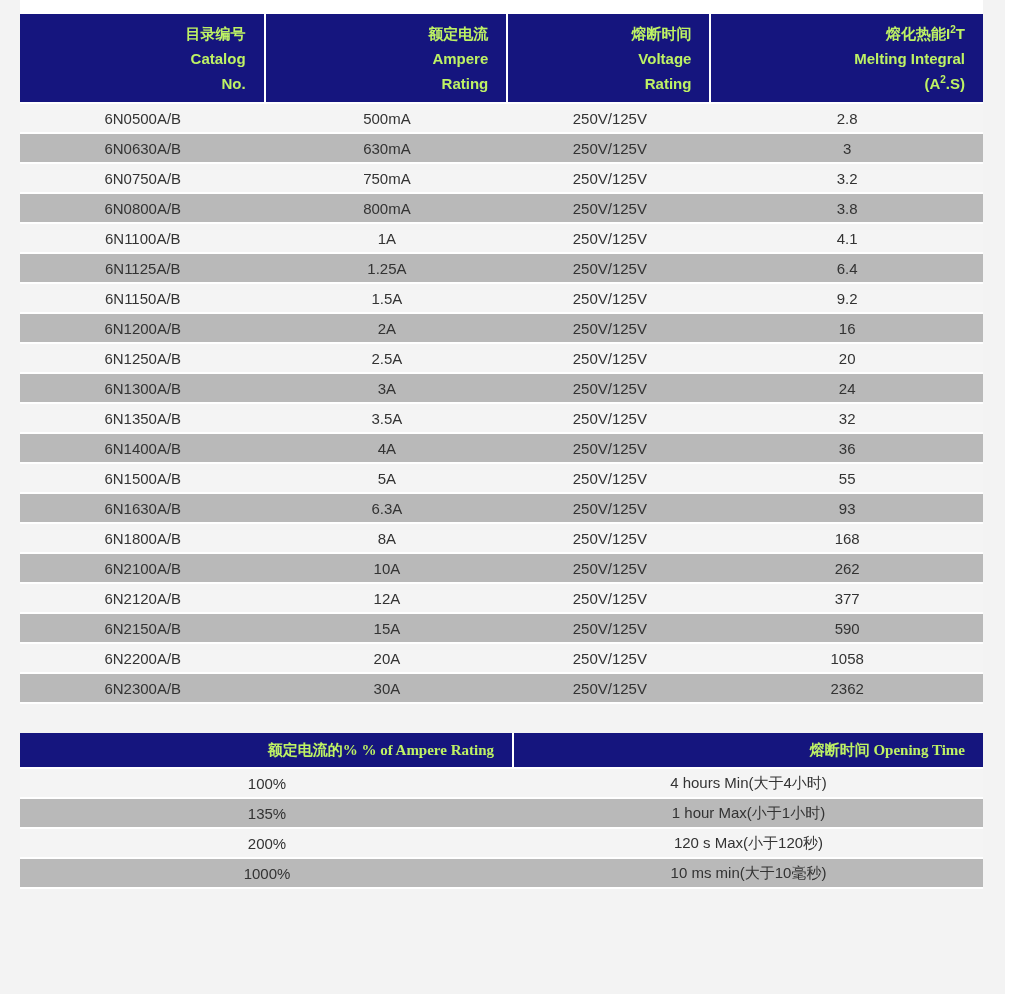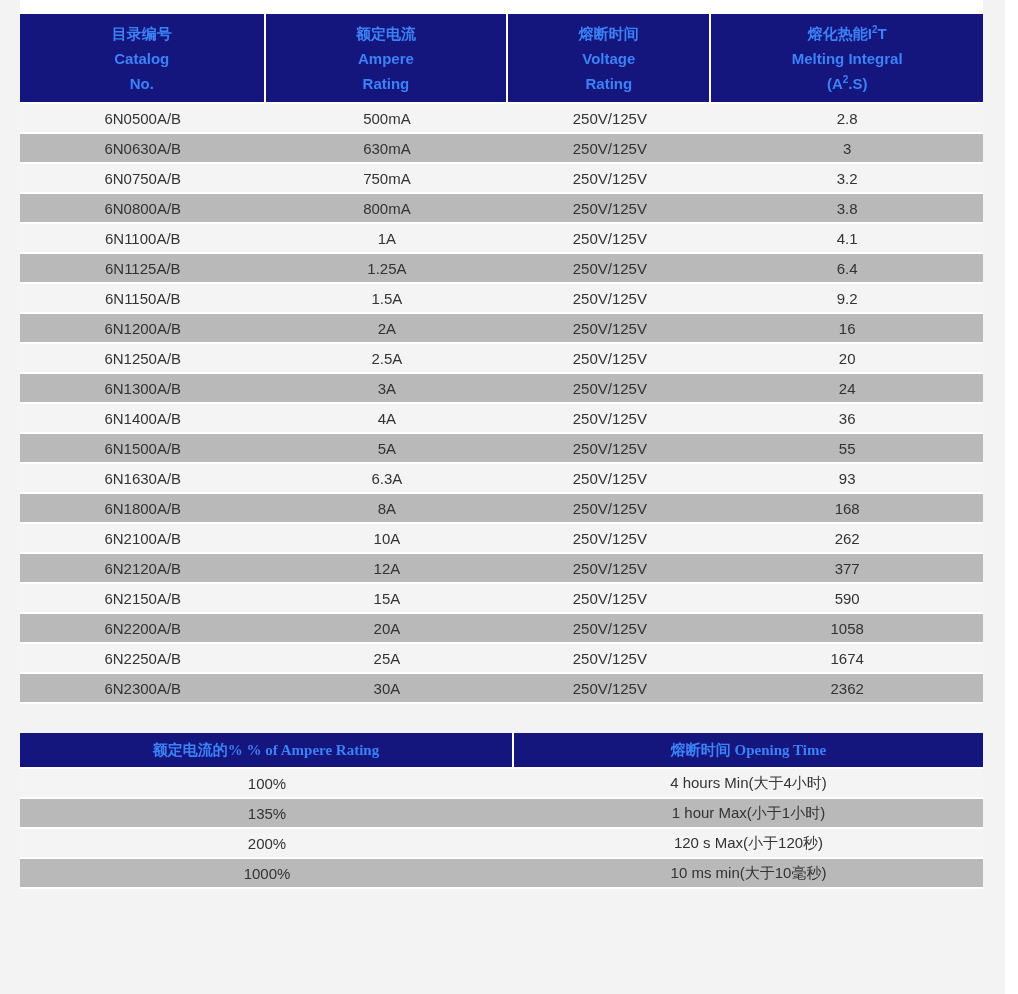--- a/index.html
+++ b/index.html
@@ -27,24 +27,24 @@
   }
   table {
     border-collapse: separate;
     border-spacing: 0;
     table-layout: fixed;
     margin-left: 20px;
     width: 963px;
   }
   th {
     background: #15157e;
-    color: #3b82f6;
+    color: #bef264;
     font-weight: bold;
     font-size: 15px;
-    text-align: center;
+    text-align: right;
     vertical-align: middle;
     padding: 4px 18px;
   }
   th:not(:last-child) {
     border-right: 2px solid #ffffff;
   }
   thead th {
     border-bottom: 2px solid #ffffff;
   }
   .main th div {
@@ -173,20 +173,26 @@
         <td>250V/125V</td>
         <td>20</td>
       </tr>
       <tr>
         <td>6N1300A/B</td>
         <td>3A</td>
         <td>250V/125V</td>
         <td>24</td>
       </tr>
       <tr>
+        <td>6N1350A/B</td>
+        <td>3.5A</td>
+        <td>250V/125V</td>
+        <td>32</td>
+      </tr>
+      <tr>
         <td>6N1400A/B</td>
         <td>4A</td>
         <td>250V/125V</td>
         <td>36</td>
       </tr>
       <tr>
         <td>6N1500A/B</td>
         <td>5A</td>
         <td>250V/125V</td>
         <td>55</td>
@@ -219,26 +225,20 @@
         <td>6N2150A/B</td>
         <td>15A</td>
         <td>250V/125V</td>
         <td>590</td>
       </tr>
       <tr>
         <td>6N2200A/B</td>
         <td>20A</td>
         <td>250V/125V</td>
         <td>1058</td>
-      </tr>
-      <tr>
-        <td>6N2250A/B</td>
-        <td>25A</td>
-        <td>250V/125V</td>
-        <td>1674</td>
       </tr>
       <tr>
         <td>6N2300A/B</td>
         <td>30A</td>
         <td>250V/125V</td>
         <td>2362</td>
       </tr>
     </tbody>
 </table>
 

